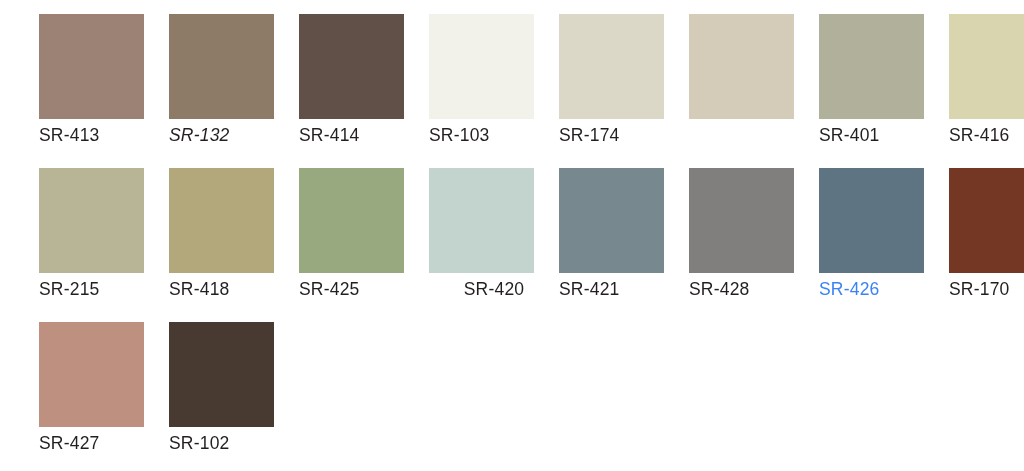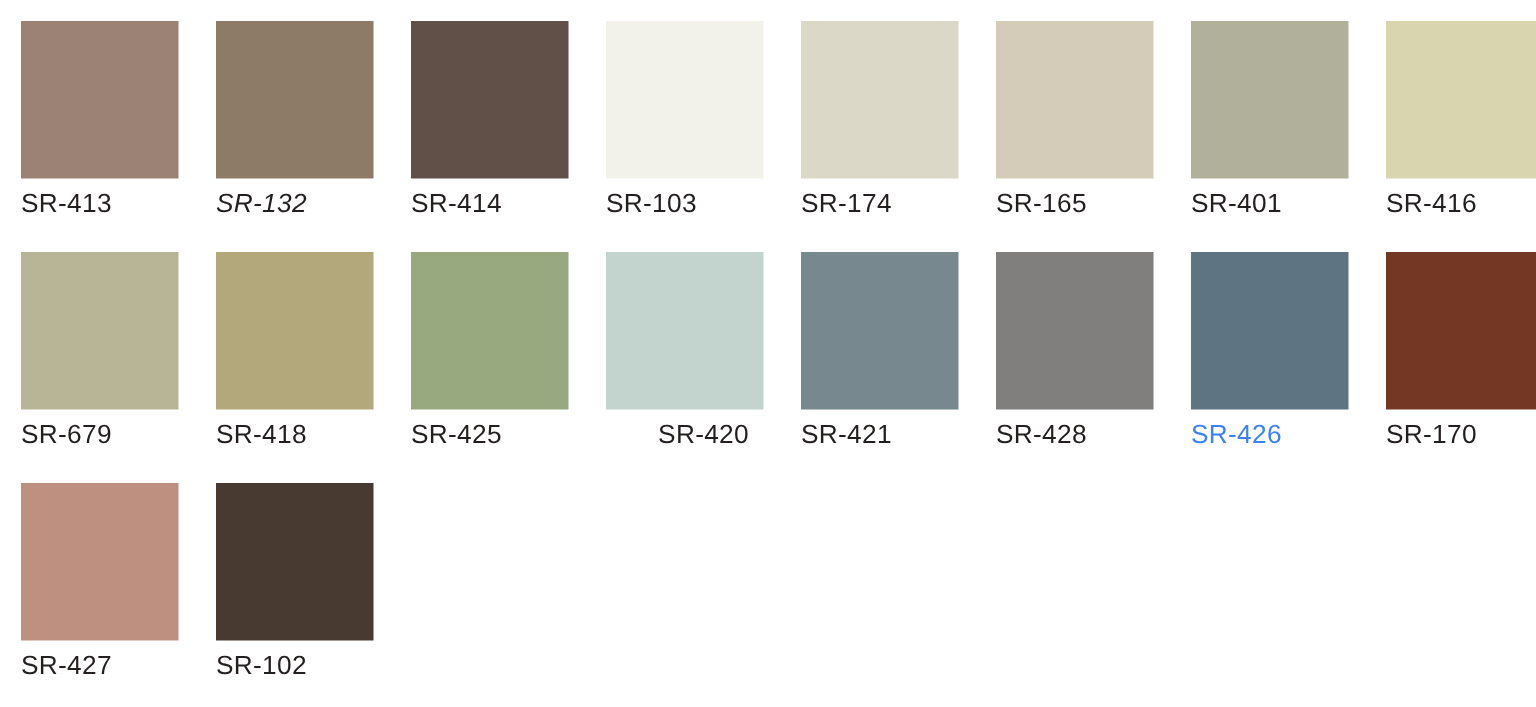--- a/index.html
+++ b/index.html
@@ -15,20 +15,21 @@
     overflow: hidden;
   }
   #palette-grid {
     display: grid;
     grid-template-columns: repeat(8, 105px);
     grid-auto-rows: 105px;
     column-gap: 25px;
     row-gap: 49px;
     padding: 14px 11px 0 14px;
     box-sizing: border-box;
+    margin-left: 25px;
   }
   .swatch-cell {
     width: 105px;
     height: 105px;
     position: relative;
   }
   .swatch-chip {
     width: 105px;
     height: 105px;
     display: block;
@@ -67,33 +68,32 @@
     <div class="swatch-cell">
       <div class="swatch-chip" style="width: 105px; height: 105px; background-color: rgb(242, 241, 234);"></div>
       <div class="swatch-label" style="top: 110px; color: rgb(35, 31, 30);">SR-103</div>
     </div>
     <div class="swatch-cell">
       <div class="swatch-chip" style="width: 105px; height: 105px; background-color: rgb(219, 216, 199);"></div>
       <div class="swatch-label" style="top: 110px; color: rgb(35, 31, 30);">SR-174</div>
     </div>
     <div class="swatch-cell">
       <div class="swatch-chip" style="width: 105px; height: 105px; background-color: rgb(212, 204, 184);"></div>
-      <div class="swatch-label" style="top: 110px; color: rgb(35, 31, 30);">SR-165</div>
     </div>
     <div class="swatch-cell">
       <div class="swatch-chip" style="width: 105px; height: 105px; background-color: rgb(177, 177, 155);"></div>
       <div class="swatch-label" style="top: 110px; color: rgb(35, 31, 30);">SR-401</div>
     </div>
     <div class="swatch-cell">
       <div class="swatch-chip" style="width: 105px; height: 105px; background-color: rgb(217, 214, 175);"></div>
       <div class="swatch-label" style="top: 110px; color: rgb(35, 31, 30);">SR-416</div>
     </div>
     <div class="swatch-cell">
       <div class="swatch-chip" style="width: 105px; height: 105px; background-color: rgb(183, 181, 150);"></div>
-      <div class="swatch-label" style="top: 110px; color: rgb(35, 31, 30);">SR-679</div>
+      <div class="swatch-label" style="top: 110px; color: rgb(35, 31, 30);">SR-215</div>
     </div>
     <div class="swatch-cell">
       <div class="swatch-chip" style="width: 105px; height: 105px; background-color: rgb(179, 168, 124);"></div>
       <div class="swatch-label" style="top: 110px; color: rgb(35, 31, 30);">SR-418</div>
     </div>
     <div class="swatch-cell">
       <div class="swatch-chip" style="width: 105px; height: 105px; background-color: rgb(152, 168, 127);"></div>
       <div class="swatch-label" style="top: 110px; color: rgb(35, 31, 30);">SR-425</div>
     </div>
     <div class="swatch-cell">

